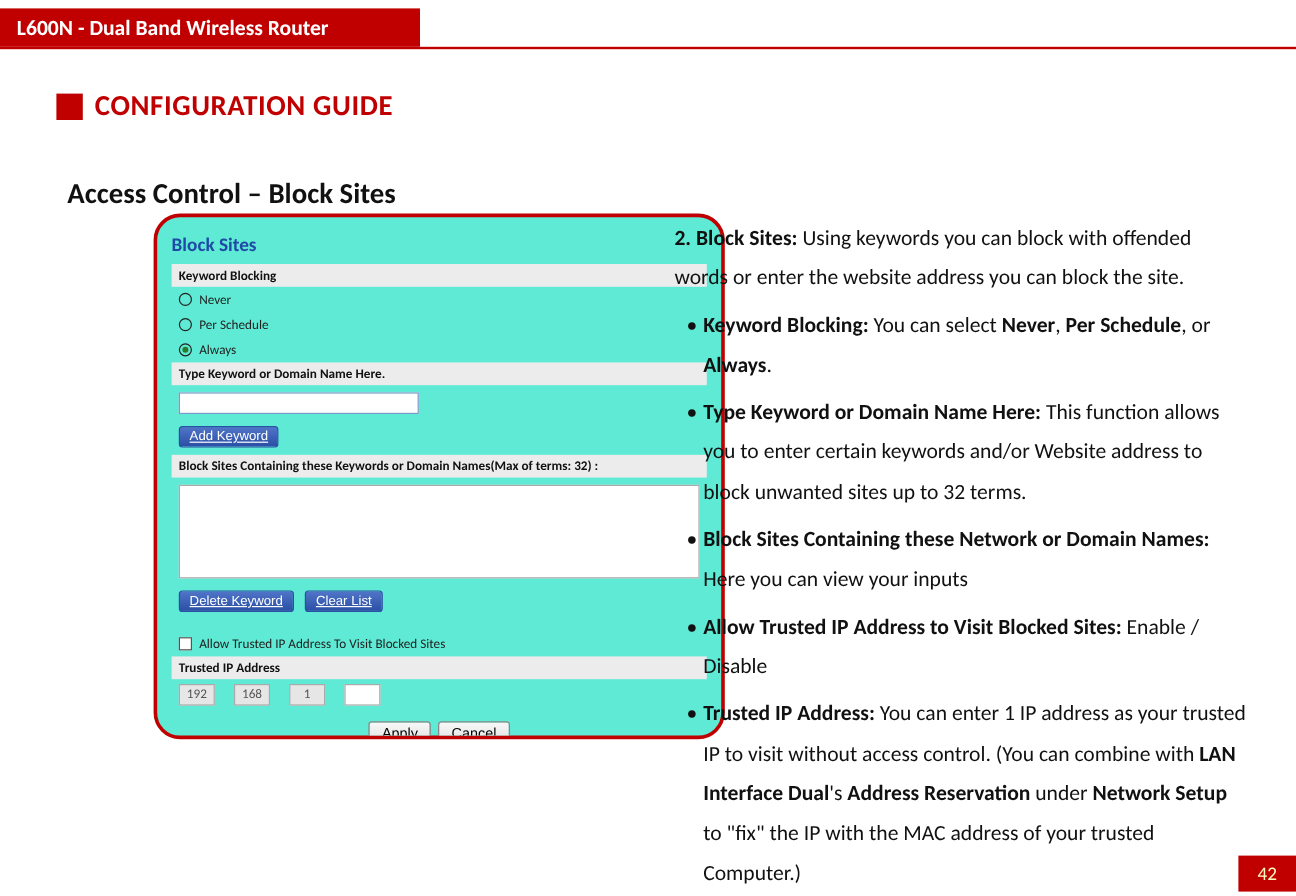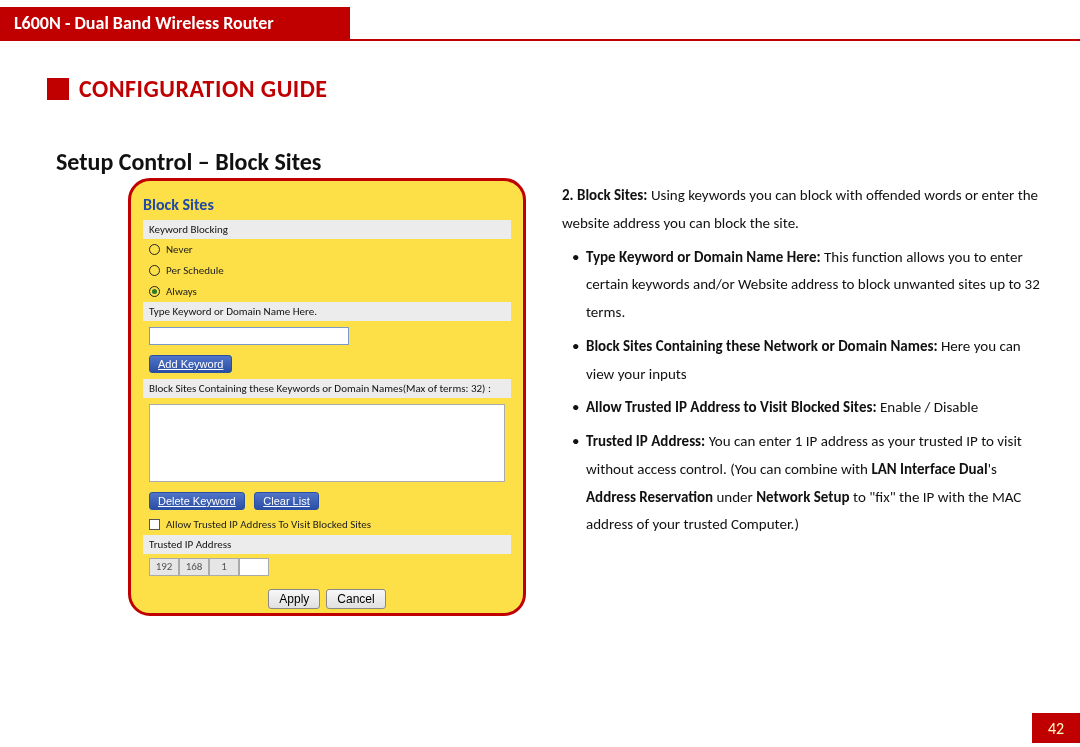--- a/index.html
+++ b/index.html
@@ -38,31 +38,31 @@
   .section-title { color: #C00000; font-size: 24px; font-weight: 700; letter-spacing: .5px; }
   .subsection-title {
     position: absolute;
     left: 56px; top: 147px;
     font-size: 24px; font-weight: 700; color: #111;
   }
   
   .shot-wrap {
     position: absolute;
     left: 128px; top: 178px;
-    width: 398px; height: 438px;
+    width: 476px; height: 438px;
     border: 3px solid #C00000;
     border-radius: 22px;
-    background: #fde047;
+    background: #5eead4;
     padding: 14px 12px 10px 12px;
     overflow: hidden;
   }
   .panel-title { color: #1f4aa5; font-size: 16px; font-weight: 700; margin-bottom: 6px; }
   .kb-header, .tk-header, .bs-header, .tip-header {
     background: #ececec; color: #111;
-    font-size: 11px; font-weight: 400;
+    font-size: 11px; font-weight: 700;
     padding: 3px 6px;
   }
   .radio-row { display: flex; align-items: center; font-size: 11px; padding: 4px 6px; color: #222; }
   .radio { width: 11px; height: 11px; border: 1px solid #222; border-radius: 50%; margin-right: 6px; display: inline-flex; align-items: center; justify-content: center; }
   .radio.sel::after { content: ""; width: 5px; height: 5px; background: #2a7a2a; border-radius: 50%; }
   .txt-in {
     font-size: 11px;
     height: 18px;
     border: 1px solid #7a9ac9;
     background: #fff;
@@ -81,21 +81,21 @@
     text-decoration: underline;
   }
   .list-area {
     height: 78px;
     border: 1px solid #aaa;
     margin: 6px 6px 8px 6px;
     background: #fff;
   }
   .check-row { display: flex; align-items: center; font-size: 11px; padding: 4px 6px; color: #222; }
   .chk { width: 11px; height: 11px; border: 1px solid #555; background: #fff; margin-right: 6px; }
-  .ip-row { display: flex; align-items: center; padding: 4px 6px; gap: 0; }
+  .ip-row { display: flex; align-items: center; padding: 4px 6px; gap: 16px; }
   .ip-cell {
     width: 30px; height: 18px;
     border: 1px solid #aaa;
     font-size: 11px;
     text-align: center;
     line-height: 16px;
     color: #555;
   }
   .ip-cell.empty { background: #fff; color: transparent; }
   .ip-cell.gray { background: #e6e6e6; }
@@ -106,21 +106,21 @@
     background: linear-gradient(#f8f8f8, #e0e0e0);
     padding: 2px 10px;
     border-radius: 3px;
     cursor: pointer;
   }
   
   .desc {
     position: absolute;
     left: 562px; top: 182px;
     width: 478px;
-    font-size: 15px;
+    font-size: 18px;
     line-height: 1.85;
     color: #111;
   }
   .desc p { margin-bottom: 4px; }
   .desc ul { list-style: none; padding-left: 10px; }
   .desc li { position: relative; padding-left: 14px; margin-top: 6px; }
   .desc li::before {
     content: "•"; position: absolute; left: 0; top: 0;
   }
   
@@ -139,21 +139,21 @@
 <div class="top-banner">
   <span>L600N - Dual Band Wireless Router</span>
 </div>
 <div class="top-rule"></div>
 
 <div class="section-title-block">
   <div class="red-sq"></div>
   <div class="section-title">CONFIGURATION GUIDE</div>
 </div>
 
-<div class="subsection-title">Setup Control – Block Sites</div>
+<div class="subsection-title">Access Control – Block Sites</div>
 
 <div class="shot-wrap">
   <div class="panel-title">Block Sites</div>
 
   <div class="kb-header">Keyword Blocking</div>
   <div class="radio-row">
     <span class="radio"></span>
     <span>Never</span>
   </div>
   <div class="radio-row">
@@ -169,21 +169,21 @@
   <input class="txt-in" style="width: 200px;">
   <div><button class="small-btn">Add Keyword</button></div>
 
   <div class="bs-header" style="margin-top:6px">Block Sites Containing these Keywords or Domain Names(Max of terms: 32) :</div>
   <div class="list-area"></div>
   <div style="padding-left:6px">
     <button class="small-btn" style="margin-left:0">Delete Keyword</button>
     <button class="small-btn">Clear List</button>
   </div>
 
-  <div class="check-row" style="margin-top:4px">
+  <div class="check-row" style="margin-top:16px">
     <span class="chk"></span>
     <span>Allow Trusted IP Address To Visit Blocked Sites</span>
   </div>
 
   <div class="tip-header">Trusted IP Address</div>
   <div class="ip-row">
     <div class="ip-cell gray">192</div>
     <div class="ip-cell gray">168</div>
     <div class="ip-cell gray">1</div>
     <div class="ip-cell empty">.</div>
@@ -194,20 +194,23 @@
     <button class="std-btn">Cancel</button>
   </div>
 </div>
 
 <div class="desc">
   <p>
     <b>2. Block Sites:</b><span> Using keywords you can block with offended words or enter the website address you can block the site.</span>
   </p>
   <ul>
     <li>
+      <b>Keyword Blocking:</b><span> You can select </span><b>Never</b><span>, </span><b>Per Schedule</b><span>, or </span><b>Always</b><span>.</span>
+    </li>
+    <li>
       <b>Type Keyword or Domain Name Here:</b><span> This function allows you to enter certain keywords and/or Website address to block unwanted sites up to 32 terms.</span>
     </li>
     <li>
       <b>Block Sites Containing these Network or Domain Names:</b><span> Here you can view your inputs</span>
     </li>
     <li>
       <b>Allow Trusted IP Address to Visit Blocked Sites:</b><span> Enable / Disable</span>
     </li>
     <li>
       <b>Trusted IP Address:</b><span> You can enter 1 IP address as your trusted IP to visit without access control. (You can combine with </span><b>LAN Interface Dual</b><span>'s </span><b>Address Reservation</b><span> under </span><b>Network Setup</b><span> to "fix" the IP with the MAC address of your trusted Computer.)</span>

